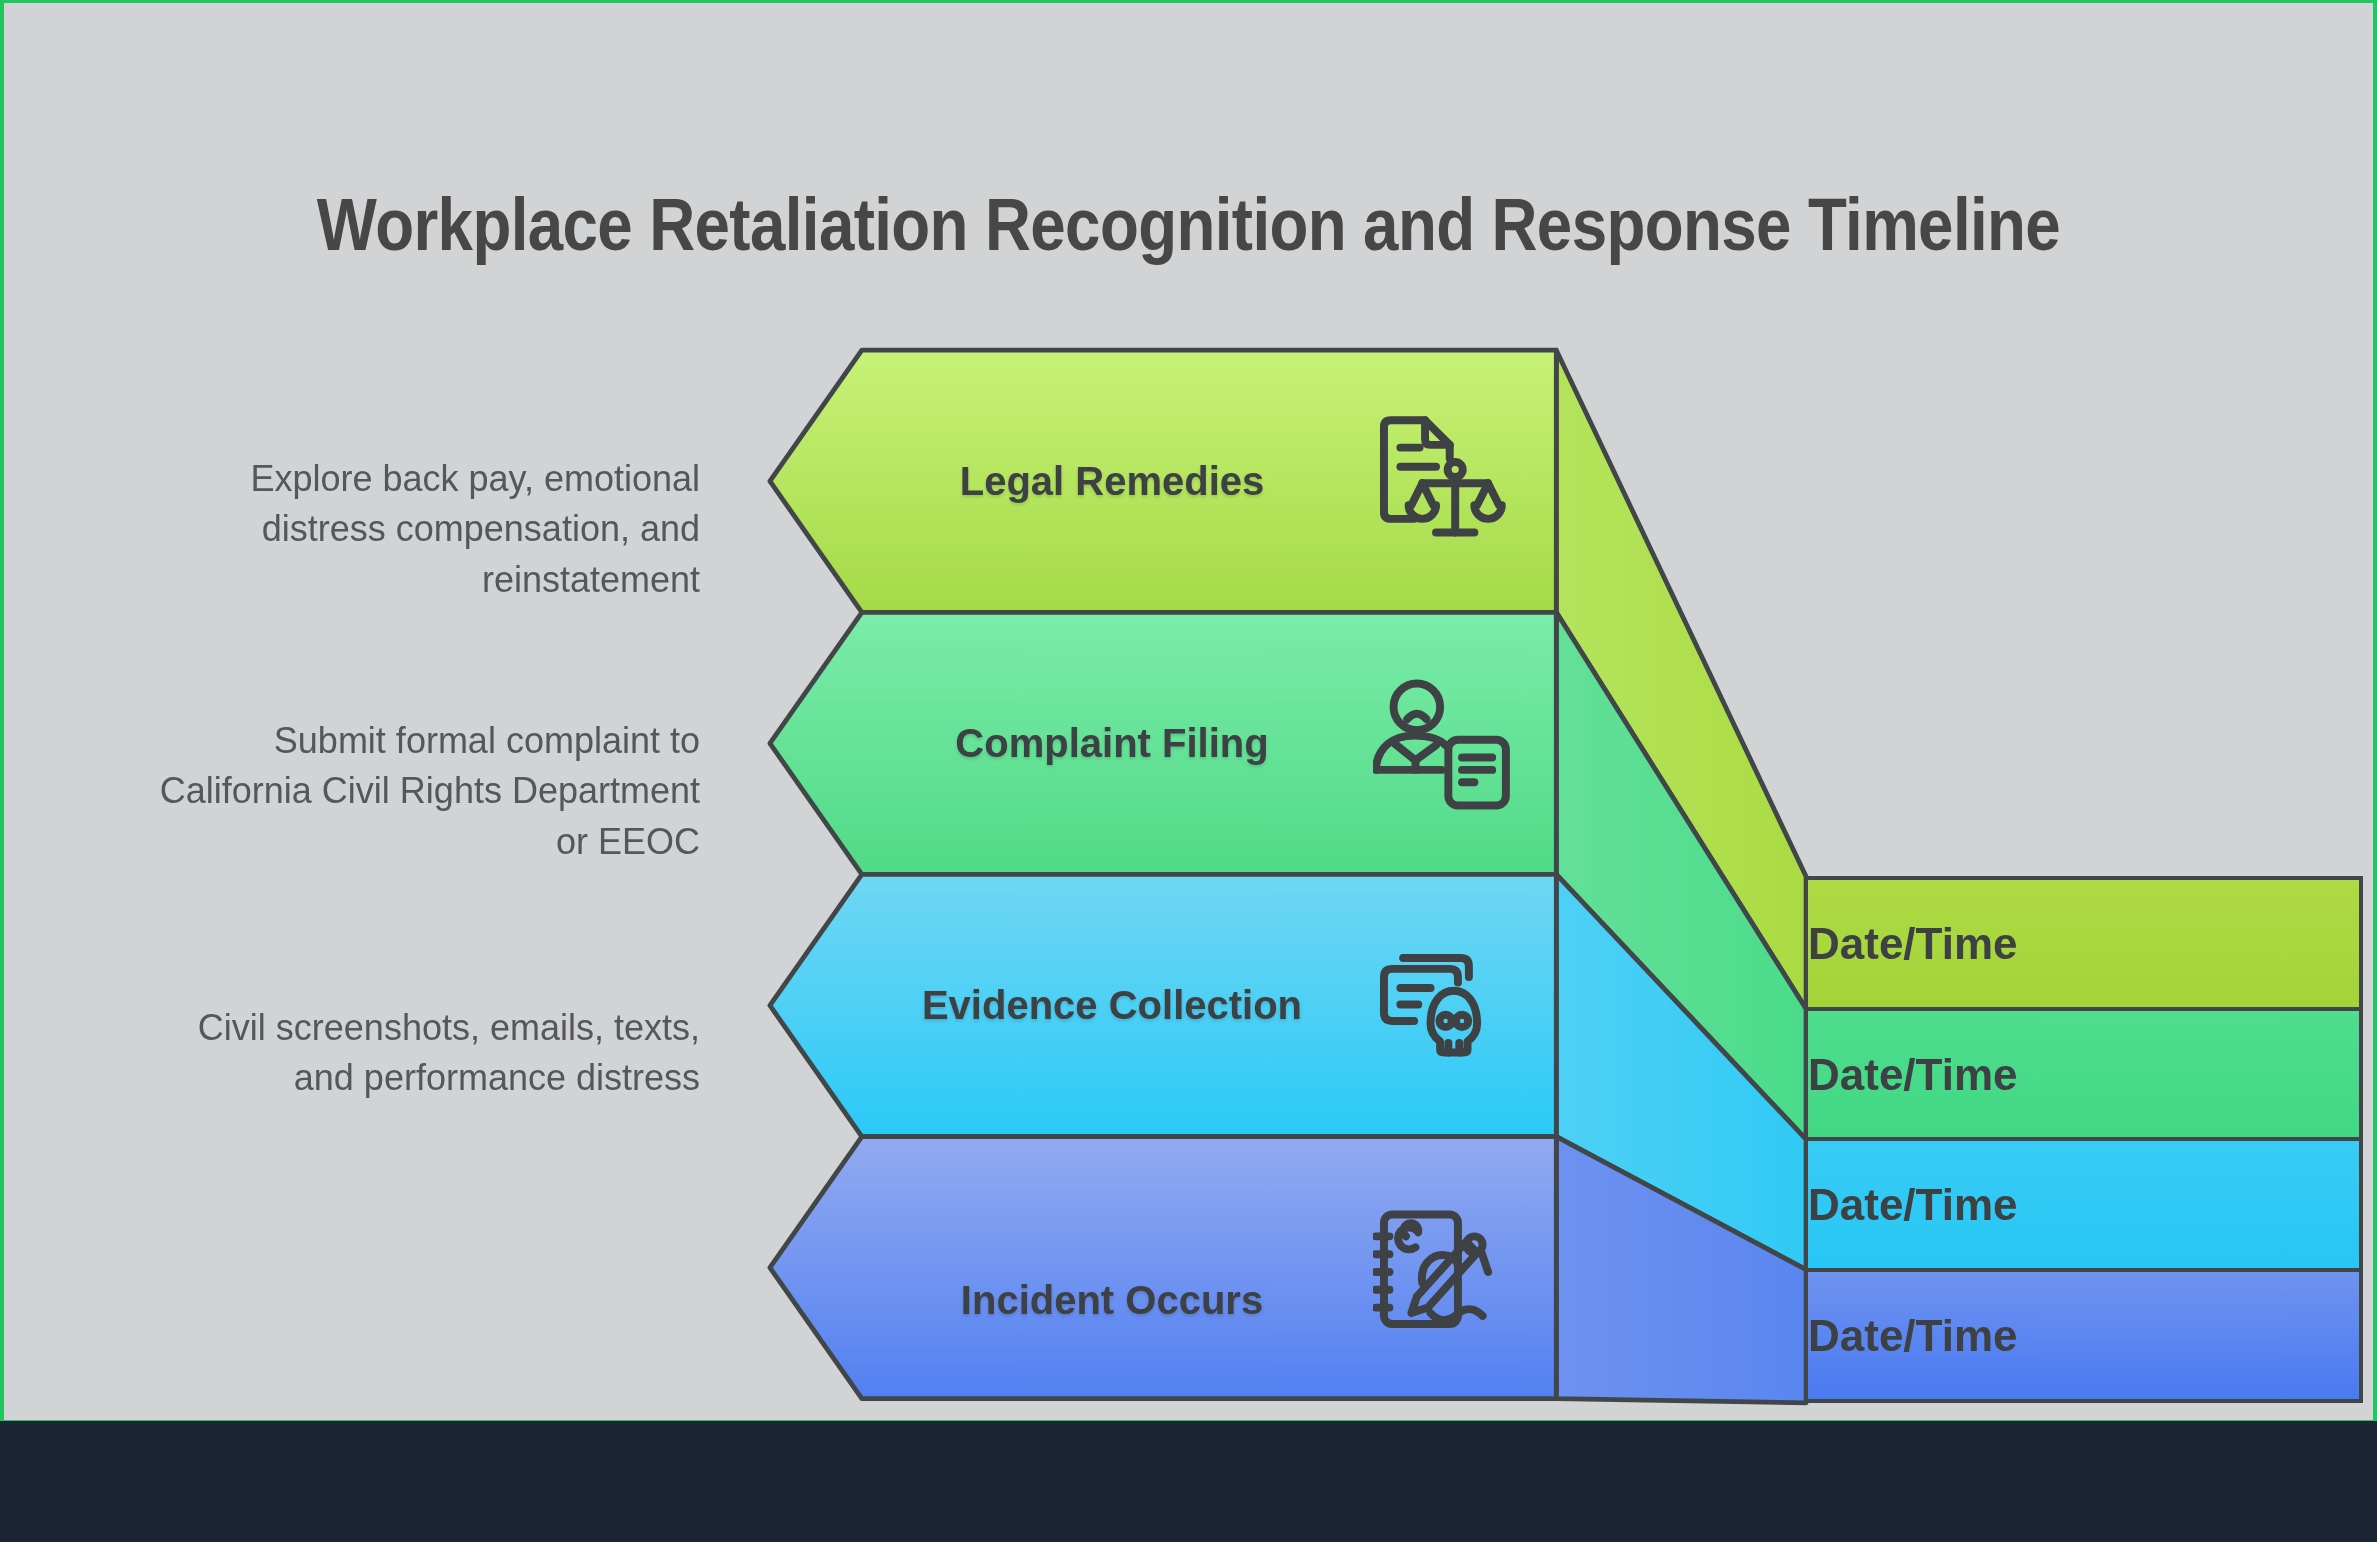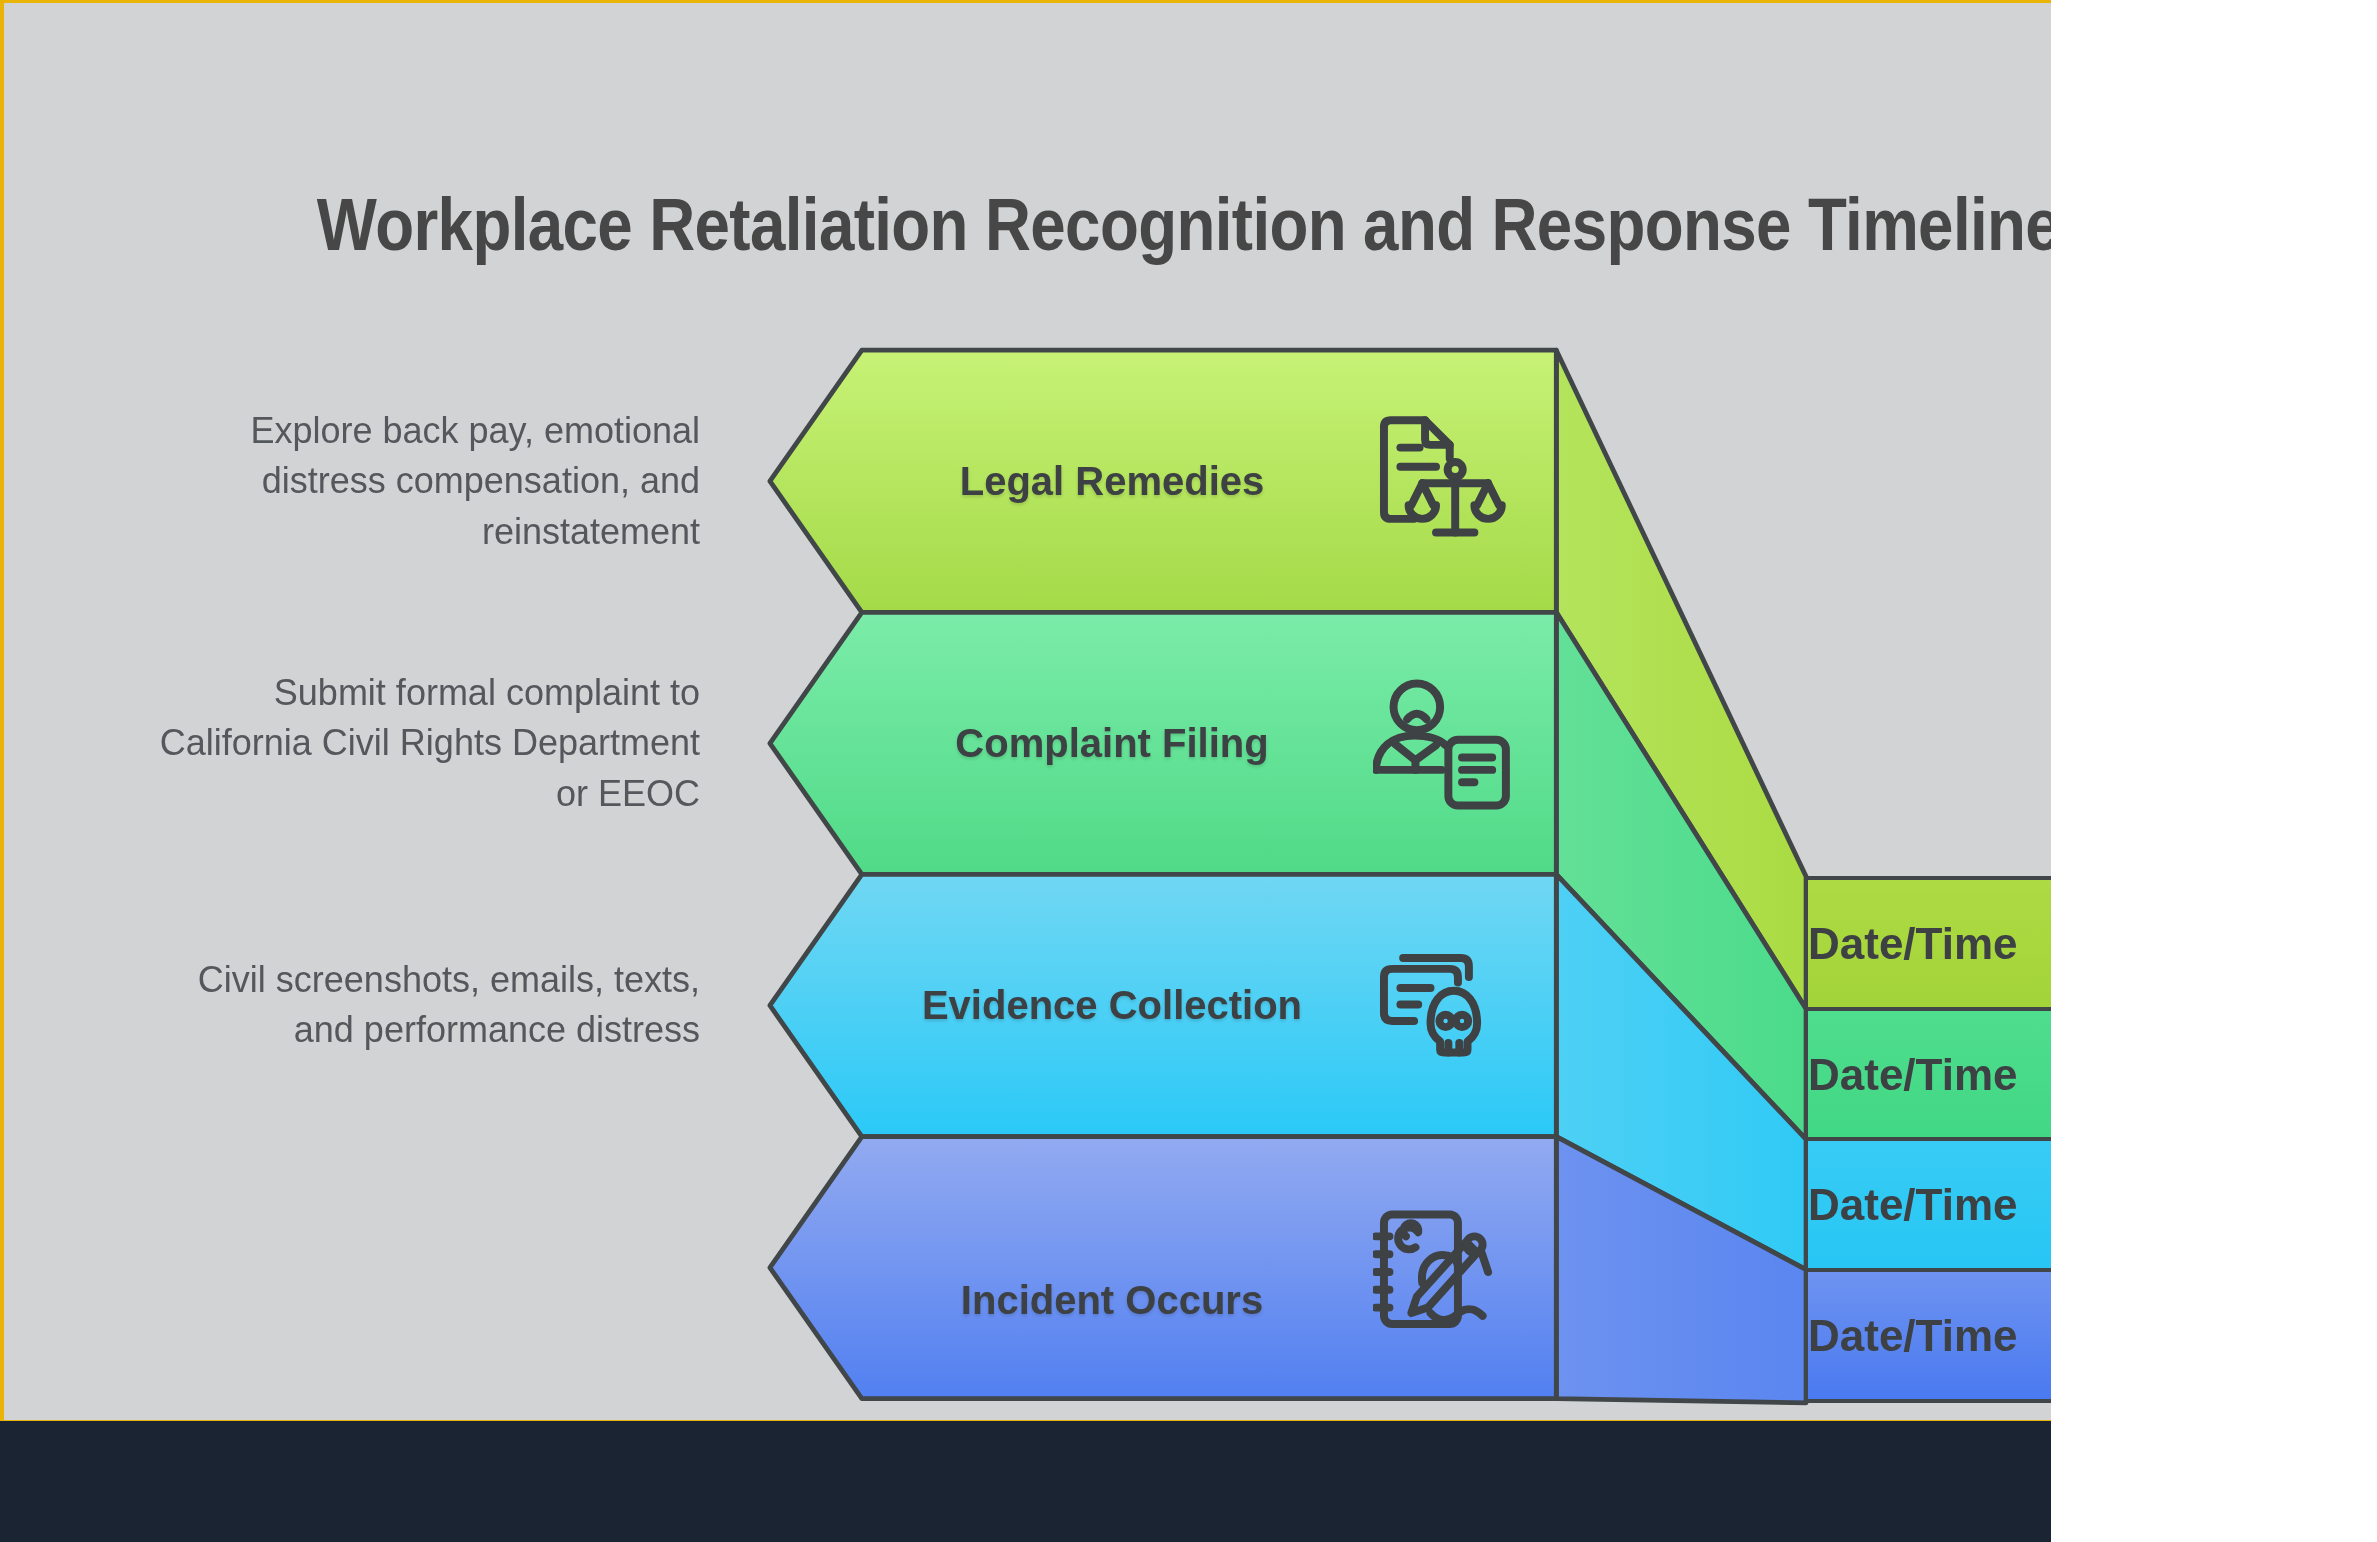--- a/index.html
+++ b/index.html
@@ -1,19 +1,19 @@
 <!DOCTYPE html>
 <html style="font-size:11px"><head>
 <meta charset="utf-8">
 <style>
   html,body{margin:0;padding:0;}
   #page{
     position:relative;
-    width:2051px;height:1543px;
-    background:#eab308;
+    width:2377px;height:1543px;
+    background:#22c55e;
     font-family:"Liberation Sans",sans-serif;
     overflow:hidden;
   }
   .canvas{
     position:absolute;left:4.1px;top:3.4px;
     width:2369px;height:1417px;
     background:#d2d3d4;
   }
   .footer-bar{
     position:absolute;left:0;top:1421px;
@@ -26,21 +26,21 @@
     font-size:74px;font-weight:bold;color:#474747;
     letter-spacing:-0.7px;
     transform:scaleX(0.86);
     transform-origin:50% 50%;
     white-space:nowrap;
   }
   .shapes{position:absolute;left:0;top:0;}
   .desc{
     position:absolute;left:41px;width:659px;
     text-align:right;
-    font-size:36px;line-height:1.4;color:#54575b;
+    font-size:36px;line-height:1.4;color:#54575b;margin-top:48px;
   }
   .desc-0{top:406px;}
   .desc-1{top:668px;}
   .desc-2{top:955px;}
   .desc-3{top:1218px;}
   .stage-label{
     position:absolute;left:872px;width:480px;height:262px;
     display:flex;align-items:center;justify-content:center;
     text-align:center;
     font-size:40px;font-weight:bold;color:#3d4144;line-height:1.22;

